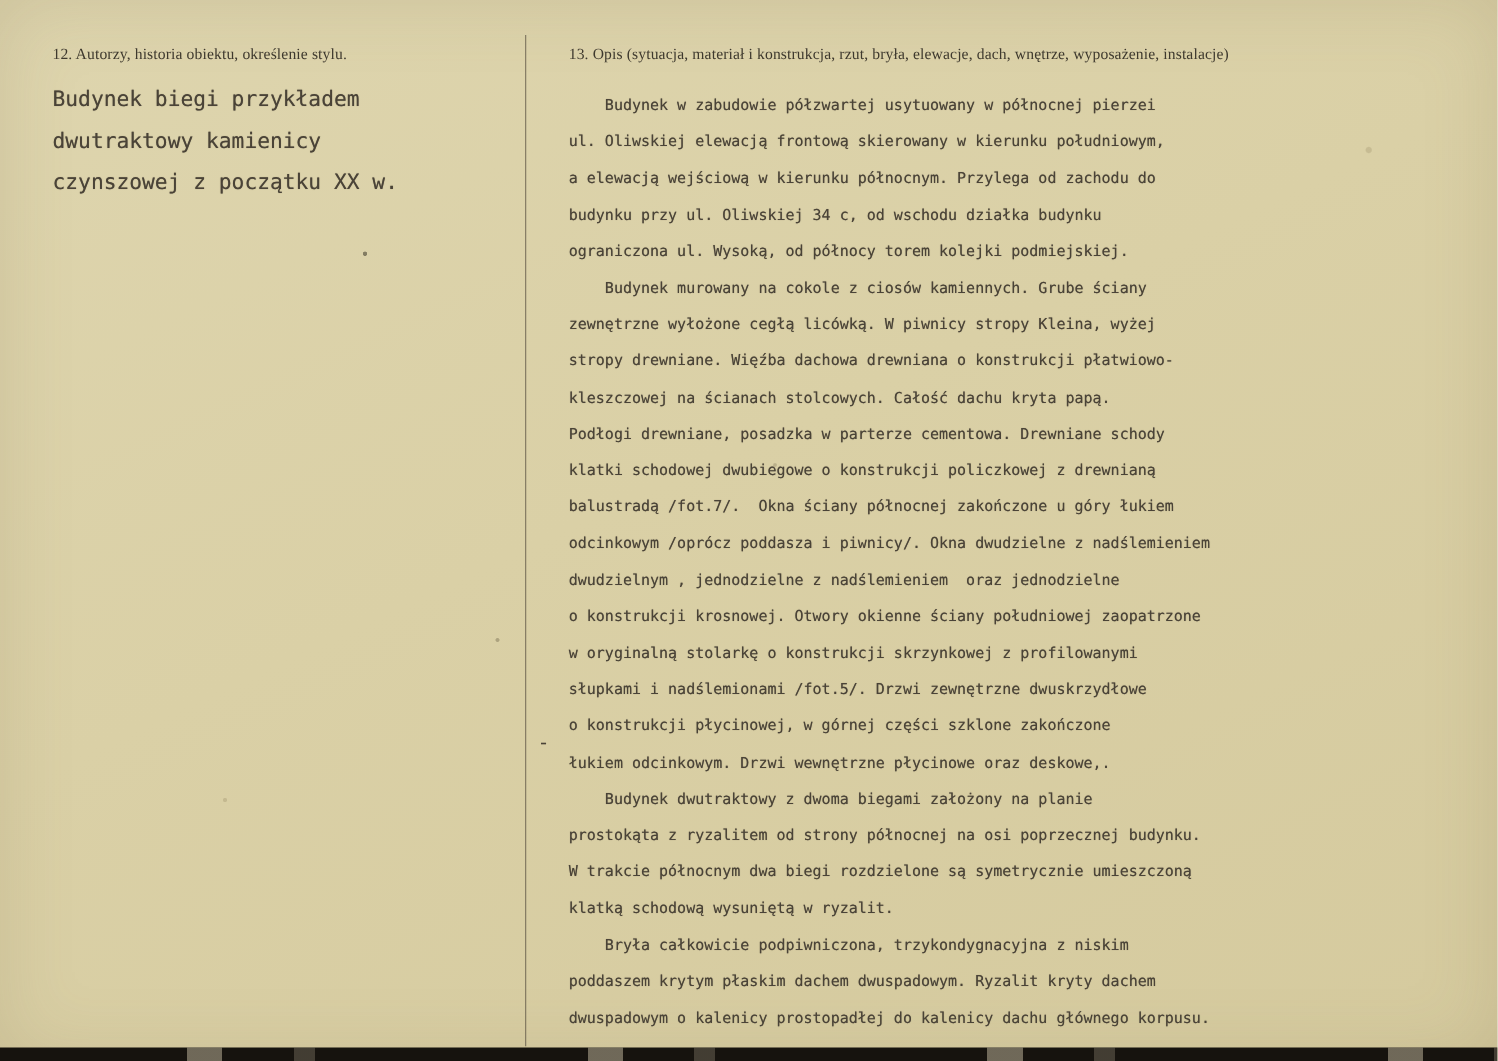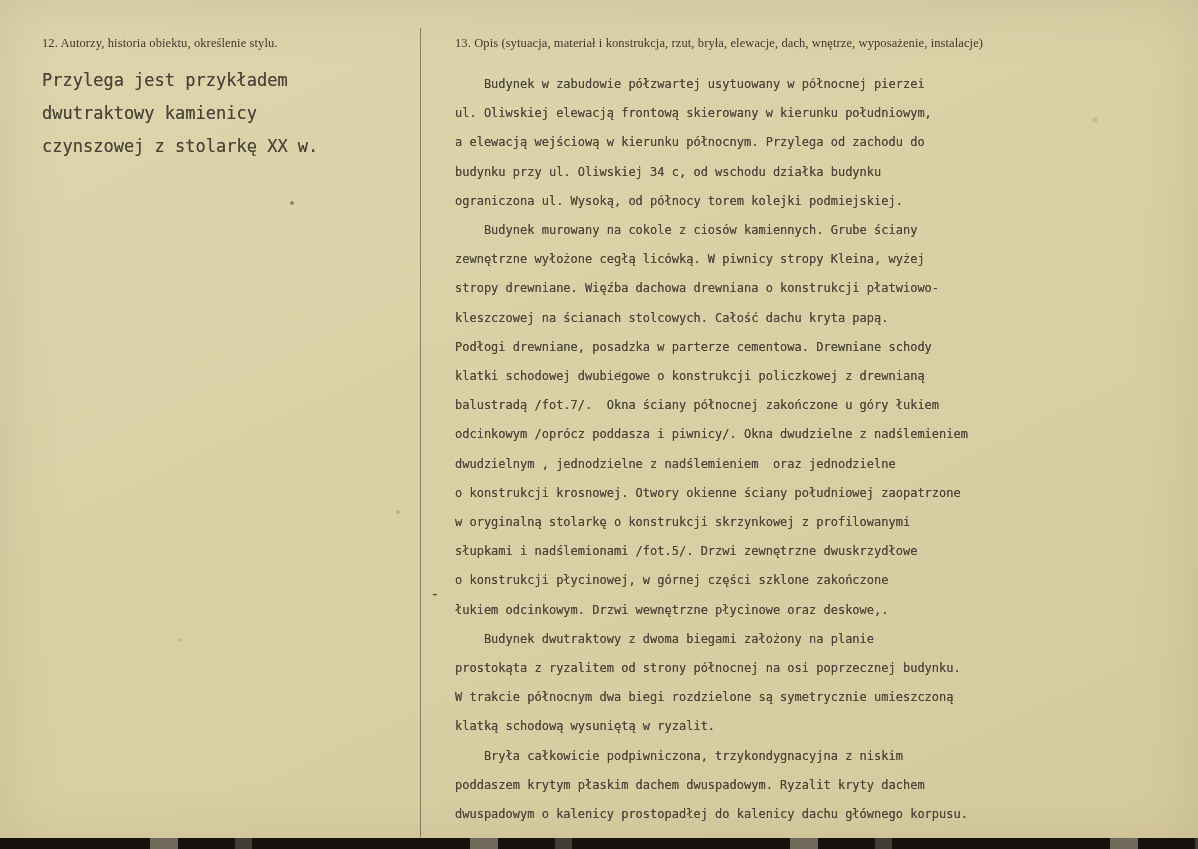--- a/index.html
+++ b/index.html
@@ -82,21 +82,21 @@
 <body>
 
 <div class="page">
 
   <div class="divider"></div>
 
   <div class="form-header hdr-left">12. Autorzy, historia obiektu, określenie stylu.</div>
 
   <div class="form-header hdr-right">13. Opis (sytuacja, materiał i konstrukcja, rzut, bryła, elewacje, dach, wnętrze, wyposażenie, instalacje)</div>
 
-  <div class="typed typed-left"><div class="typed-line">Przylega jest przykładem</div><div class="typed-line">dwutraktowy kamienicy</div><div class="typed-line">czynszowej z stolarkę XX w.</div></div>
+  <div class="typed typed-left"><div class="typed-line">Budynek biegi przykładem</div><div class="typed-line">dwutraktowy kamienicy</div><div class="typed-line">czynszowej z początku XX w.</div></div>
 
   <div class="typed typed-right"><div class="typed-line">    Budynek w zabudowie półzwartej usytuowany w północnej pierzei</div><div class="typed-line">ul. Oliwskiej elewacją frontową skierowany w kierunku południowym,</div><div class="typed-line">a elewacją wejściową w kierunku północnym. Przylega od zachodu do</div><div class="typed-line">budynku przy ul. Oliwskiej 34 c, od wschodu działka budynku</div><div class="typed-line">ograniczona ul. Wysoką, od północy torem kolejki podmiejskiej.</div><div class="typed-line">    Budynek murowany na cokole z ciosów kamiennych. Grube ściany</div><div class="typed-line">zewnętrzne wyłożone cegłą licówką. W piwnicy stropy Kleina, wyżej</div><div class="typed-line">stropy drewniane. Więźba dachowa drewniana o konstrukcji płatwiowo-</div><div class="typed-line">kleszczowej na ścianach stolcowych. Całość dachu kryta papą.</div><div class="typed-line">Podłogi drewniane, posadzka w parterze cementowa. Drewniane schody</div><div class="typed-line">klatki schodowej dwubiegowe o konstrukcji policzkowej z drewnianą</div><div class="typed-line">balustradą /fot.7/.  Okna ściany północnej zakończone u góry łukiem</div><div class="typed-line">odcinkowym /oprócz poddasza i piwnicy/. Okna dwudzielne z nadślemieniem</div><div class="typed-line">dwudzielnym , jednodzielne z nadślemieniem  oraz jednodzielne</div><div class="typed-line">o konstrukcji krosnowej. Otwory okienne ściany południowej zaopatrzone</div><div class="typed-line">w oryginalną stolarkę o konstrukcji skrzynkowej z profilowanymi</div><div class="typed-line">słupkami i nadślemionami /fot.5/. Drzwi zewnętrzne dwuskrzydłowe</div><div class="typed-line">o konstrukcji płycinowej, w górnej części szklone zakończone</div><div class="typed-line">łukiem odcinkowym. Drzwi wewnętrzne płycinowe oraz deskowe,.</div><div class="typed-line">    Budynek dwutraktowy z dwoma biegami założony na planie</div><div class="typed-line">prostokąta z ryzalitem od strony północnej na osi poprzecznej budynku.</div><div class="typed-line">W trakcie północnym dwa biegi rozdzielone są symetrycznie umieszczoną</div><div class="typed-line">klatką schodową wysuniętą w ryzalit.</div><div class="typed-line">    Bryła całkowicie podpiwniczona, trzykondygnacyjna z niskim</div><div class="typed-line">poddaszem krytym płaskim dachem dwuspadowym. Ryzalit kryty dachem</div><div class="typed-line">dwuspadowym o kalenicy prostopadłej do kalenicy dachu głównego korpusu.</div></div>
 
   <div class="margin-dash">-</div>
 
   <div class="scan-strip"></div>
 
 </div>
 
 </body></html>

